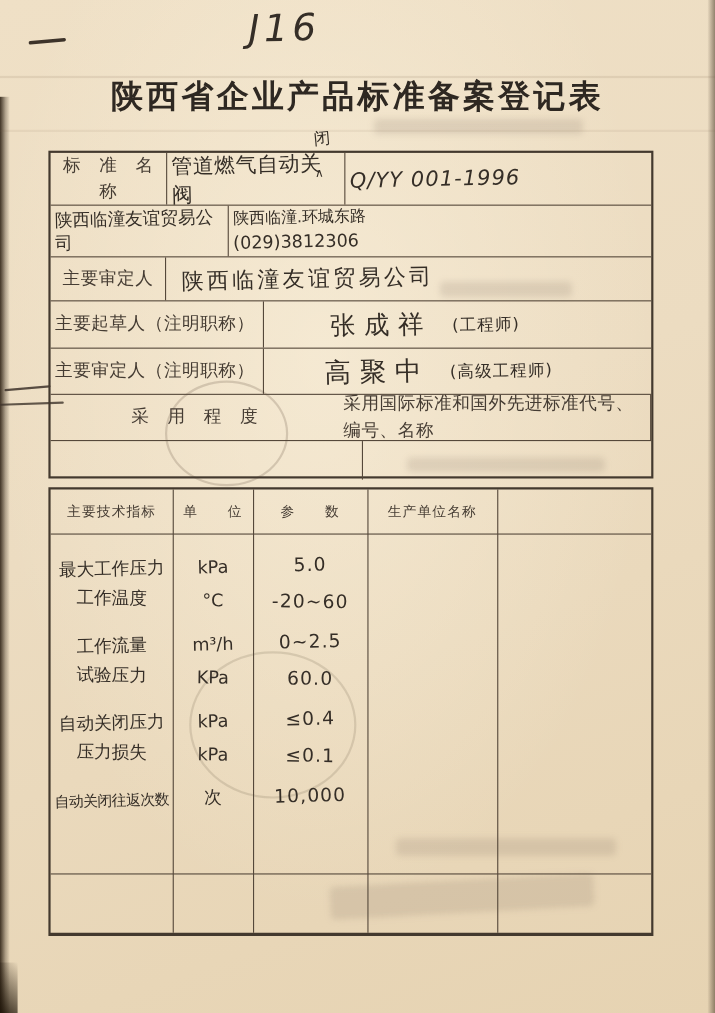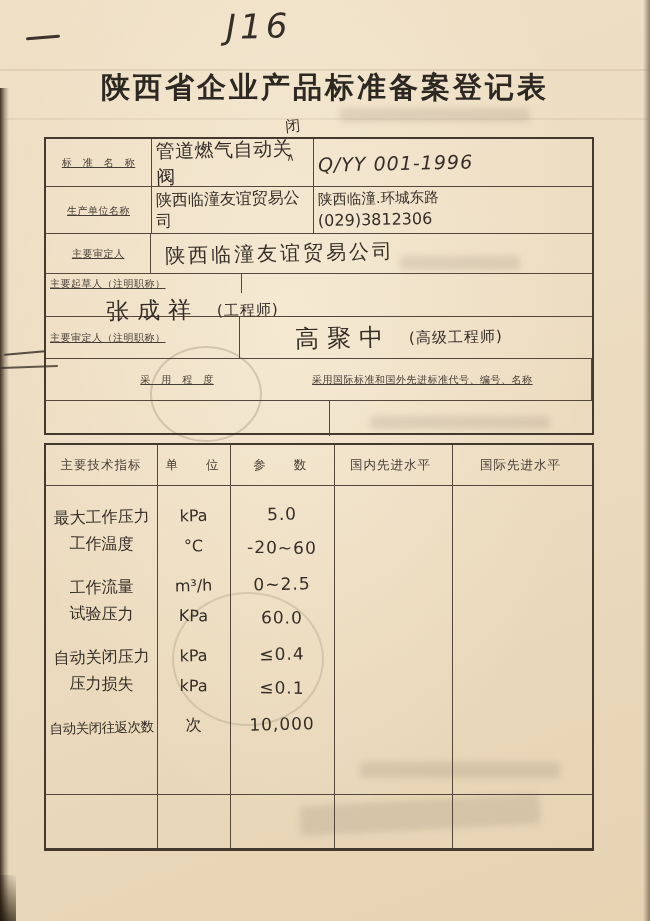--- a/index.html
+++ b/index.html
@@ -32,21 +32,21 @@
 
   
   .tbl { position:absolute; left:44px; width:550px; border:2px solid #43392e; }
   .tbl1 { top:137px; height:298px; }
   .tbl2 { top:443px; height:408px; border-bottom-width:3px;padding-left:32px; }
   .row { display:flex; width:100%; border-bottom:1px solid #55483a; }
   .row.last { border-bottom:none; }
   .cell { position:relative; border-right:1px solid #55483a; display:flex;
     align-items:center; padding:2px 4px; overflow:visible; }
   .cell.end { border-right:none; }
-  .lbl { font-size:10px; color:#453c33; letter-spacing:0.5px; line-height:1.5;text-decoration:underline; }
+  .lbl { font-size:16px; color:#453c33; letter-spacing:0.5px; line-height:1.5; }
   .lbl-center { justify-content:center; text-align:center; }
 
   
   .hw { font-family:"DejaVu Sans", sans-serif; color:#352e27; transform:rotate(-1.2deg); }
   .hw-name { font-size:19px; letter-spacing:0.5px; }
   .hw-code { font-size:19px; letter-spacing:1px; font-style:italic; }
   .hw-addr { font-size:14.5px; line-height:1.35; }
   .hw-big { font-size:20px; letter-spacing:3px; }
   .hw-person { font-size:23px; letter-spacing:8px; }
   .hw-title { font-size:15px; letter-spacing:1px; margin-left:18px; }
@@ -103,38 +103,37 @@
           <span class="ins-char hw">闭</span>
           <span class="ins-caret">∧</span>
         </span>
       </div>
       <div class="cell end" style="width:182px;">
         <span class="hw hw-code">Q/YY 001-1996</span>
       </div>
     </div>
 
     <div class="row" style="height:47px;">
-      <div class="cell lbl lbl-center" style="width:106px;">生产单位名称</div>
       <div class="cell" style="width:162px;">
         <span class="hw" style="font-size:16px;">陕西临潼友谊贸易公司</span>
       </div>
       <div class="cell end" style="width:182px; flex-direction:column; justify-content:center; align-items:flex-start;">
         <span class="hw hw-addr">陕西临潼.环城东路</span>
         <span class="hw hw-addr" style="font-size:16px;">(029)3812306</span>
       </div>
     </div>
 
     <div class="row" style="height:40px;">
       <div class="cell lbl lbl-center" style="width:106px;">主要审定人</div>
       <div class="cell end" style="width:444px; padding-left:14px;">
         <span class="hw hw-big">陕西临潼友谊贸易公司</span>
       </div>
     </div>
 
-    <div class="row" style="height:43px;flex-direction:column;">
+    <div class="row" style="height:43px;">
       <div class="cell lbl" style="width:196px;">主要起草人（注明职称）</div>
       <div class="cell end" style="width:354px; padding-left:60px;">
         <span class="hw hw-person">张成祥</span>
         <span class="hw hw-title">(工程师)</span>
       </div>
     </div>
 
     <div class="row" style="height:42px;">
       <div class="cell lbl" style="width:196px;text-align:center;">主要审定人（注明职称）</div>
       <div class="cell end" style="width:354px; padding-left:55px;">
@@ -159,22 +158,21 @@
     <div class="vline" style="left:184px;"></div>
     <div class="vline" style="left:288px;"></div>
     <div class="vline" style="left:406px;"></div>
     <div class="hline" style="top:40px;"></div>
     <div class="hline" style="top:349px;"></div>
 
     <div class="t2-head">
       <div class="hc" style="width:111px;">主要技术指标</div>
       <div class="hc" style="width:73px;">单　　位</div>
       <div class="hc" style="width:104px;">参　　数</div>
-      <div class="hc" style="width:118px;">国内先进水平</div>
-      <div class="hc" style="width:144px;">国际先进水平</div>
+      <div class="hc" style="width:118px;">生产单位名称</div>
     </div>
 
     <div class="t2-body">
       <div class="trow hw r-even">
         <div class="tc tc-name" style="width:111px;">最大工作压力</div>
         <div class="tc tc-unit" style="width:73px;">kPa</div>
         <div class="tc tc-val" style="width:104px;">5.0</div>
       </div>
       <div class="trow hw r-odd">
         <div class="tc tc-name" style="width:111px;">工作温度</div>

